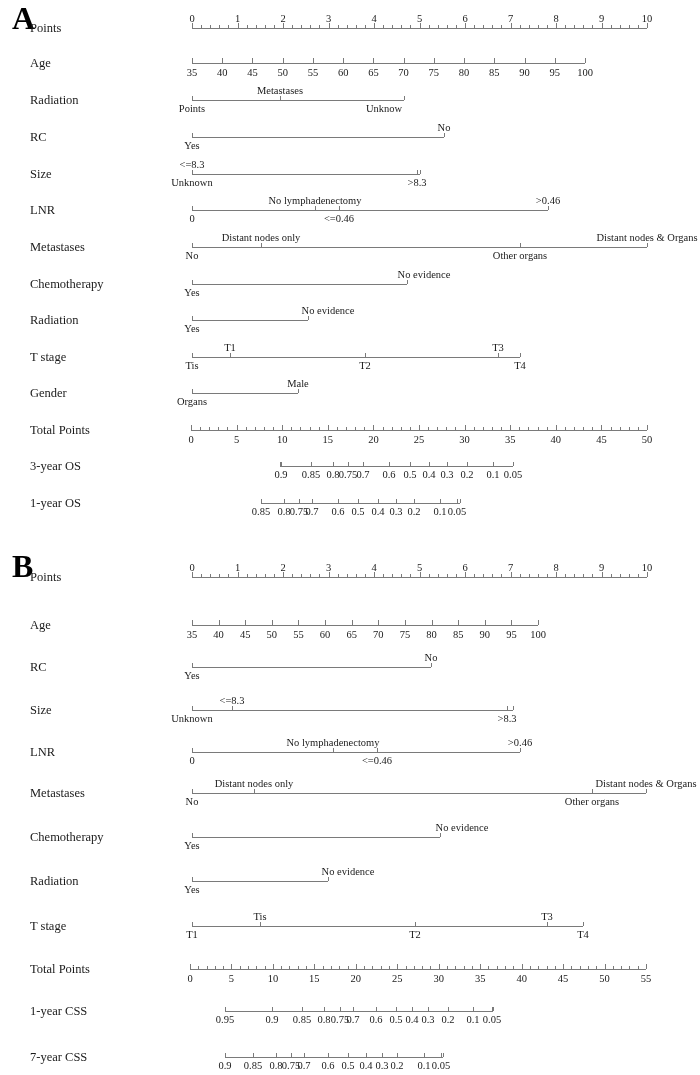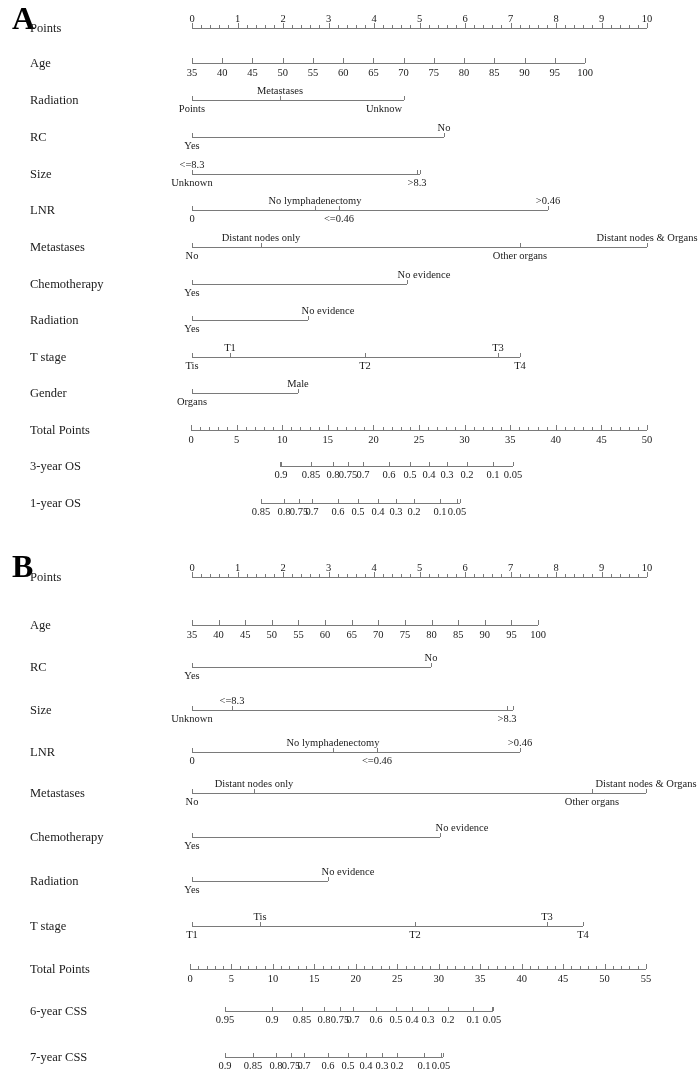--- a/index.html
+++ b/index.html
@@ -582,21 +582,21 @@
       <div class="tick" style="left: 587.964px; top: 966px; height: 3px; background: rgb(122, 122, 122);"></div>
       <div class="tick" style="left: 596.255px; top: 966px; height: 3px; background: rgb(122, 122, 122);"></div>
       <div class="tick" style="left: 604.545px; top: 964px; height: 5px; background: rgb(122, 122, 122);"></div>
       <div class="tlab" style="left: 604.545px; top: 973px; color: rgb(26, 26, 26);">50</div>
       <div class="tick" style="left: 612.836px; top: 966px; height: 3px; background: rgb(122, 122, 122);"></div>
       <div class="tick" style="left: 621.127px; top: 966px; height: 3px; background: rgb(122, 122, 122);"></div>
       <div class="tick" style="left: 629.418px; top: 966px; height: 3px; background: rgb(122, 122, 122);"></div>
       <div class="tick" style="left: 637.709px; top: 966px; height: 3px; background: rgb(122, 122, 122);"></div>
       <div class="tick" style="left: 646px; top: 964px; height: 5px; background: rgb(122, 122, 122);"></div>
       <div class="tlab" style="left: 646px; top: 973px; color: rgb(26, 26, 26);">55</div>
-      <div class="rowlabel" style="top: 1011px; color: rgb(26, 26, 26);">6-year CSS</div>
+      <div class="rowlabel" style="top: 1011px; color: rgb(26, 26, 26);">1-year CSS</div>
       <div class="axisline" style="left: 225px; top: 1011px; width: 268px; background: rgb(122, 122, 122);"></div>
       <div class="tick" style="left: 225px; top: 1007px; height: 4px; background: rgb(122, 122, 122);"></div>
       <div class="tick" style="left: 493px; top: 1007px; height: 4px; background: rgb(122, 122, 122);"></div>
       <div class="tick" style="left: 225px; top: 1007px; height: 4px; background: rgb(122, 122, 122);"></div>
       <div class="tlab" style="left: 225px; top: 1014px; color: rgb(26, 26, 26);">0.95</div>
       <div class="tick" style="left: 272px; top: 1007px; height: 4px; background: rgb(122, 122, 122);"></div>
       <div class="tlab" style="left: 272px; top: 1014px; color: rgb(26, 26, 26);">0.9</div>
       <div class="tick" style="left: 302px; top: 1007px; height: 4px; background: rgb(122, 122, 122);"></div>
       <div class="tlab" style="left: 302px; top: 1014px; color: rgb(26, 26, 26);">0.85</div>
       <div class="tick" style="left: 324px; top: 1007px; height: 4px; background: rgb(122, 122, 122);"></div>

